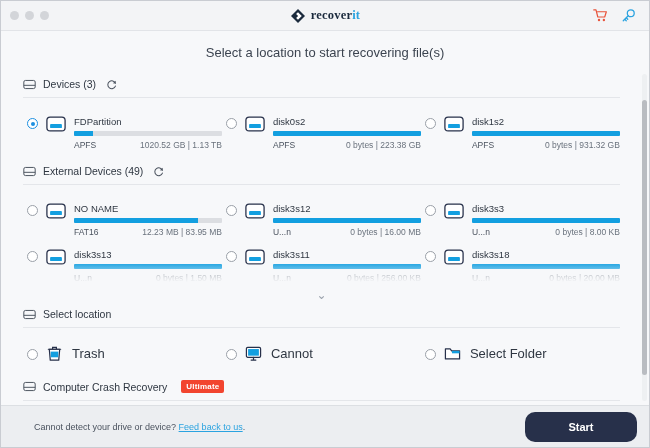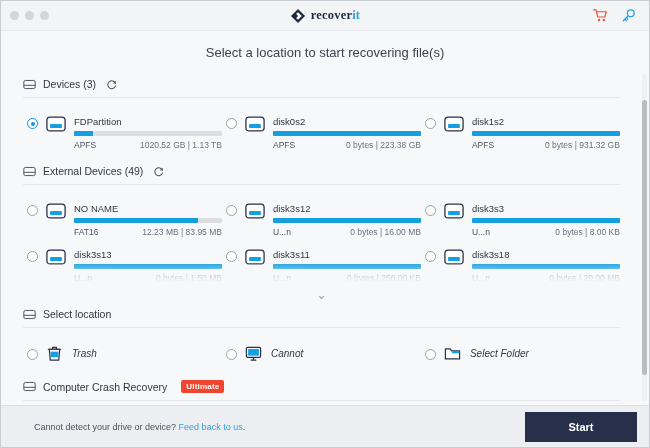--- a/index.html
+++ b/index.html
@@ -108,36 +108,36 @@
   }
   .chev {
     text-align: center; color: #9aa2ac; font-size: 12px;
     line-height: 10px; cursor: pointer;
   }
 
   
   .loc-grid { display: flex; flex-wrap: wrap; padding: 13px 0 10px; }
   .loc-cell { width: 33.33%; display: flex; align-items: center; }
   .loc-icon { width: 17px; height: 17px; margin: 0 9px 0 0; flex: 0 0 auto; }
-  .loc-label { font-size: 10px; color: #2f3742; font-style: italic; }
+  .loc-label { font-size: 13px; color: #2f3742; }
 
   
   .footer {
     flex: 0 0 42px; height: 42px; background: #eceef1;
     border-top: 1px solid #dcdfe3;
     display: flex; align-items: center; position: relative;
   }
   .foot-text { font-size: 9px; color: #4a525e; padding-left: 33px; }
-  .foot-text a { color: #2aa3e0; cursor: pointer; }
+  .foot-text a { color: #2aa3e0; text-decoration: underline; cursor: pointer; }
   .start-btn {
     position: absolute; right: 12px; top: 6px;
     width: 112px; height: 30px; background: #27304a;
     color: #fff; font-size: 11px; font-weight: bold;
     display: flex; align-items: center; justify-content: center;
-    border-radius: 0; cursor: pointer; border: none;
+    border-radius: 10px; cursor: pointer; border: none;
   }
 
   
   .sbar {
     position: absolute; right: 2px; top: 4px; bottom: 4px;
     width: 5px; background: #eef0f2; border-radius: 3px;
   }
   .sthumb {
     position: absolute; left: 0; top: 8%; width: 5px; height: 84%;
     background: #b9bcc1; border-radius: 3px; cursor: pointer;

